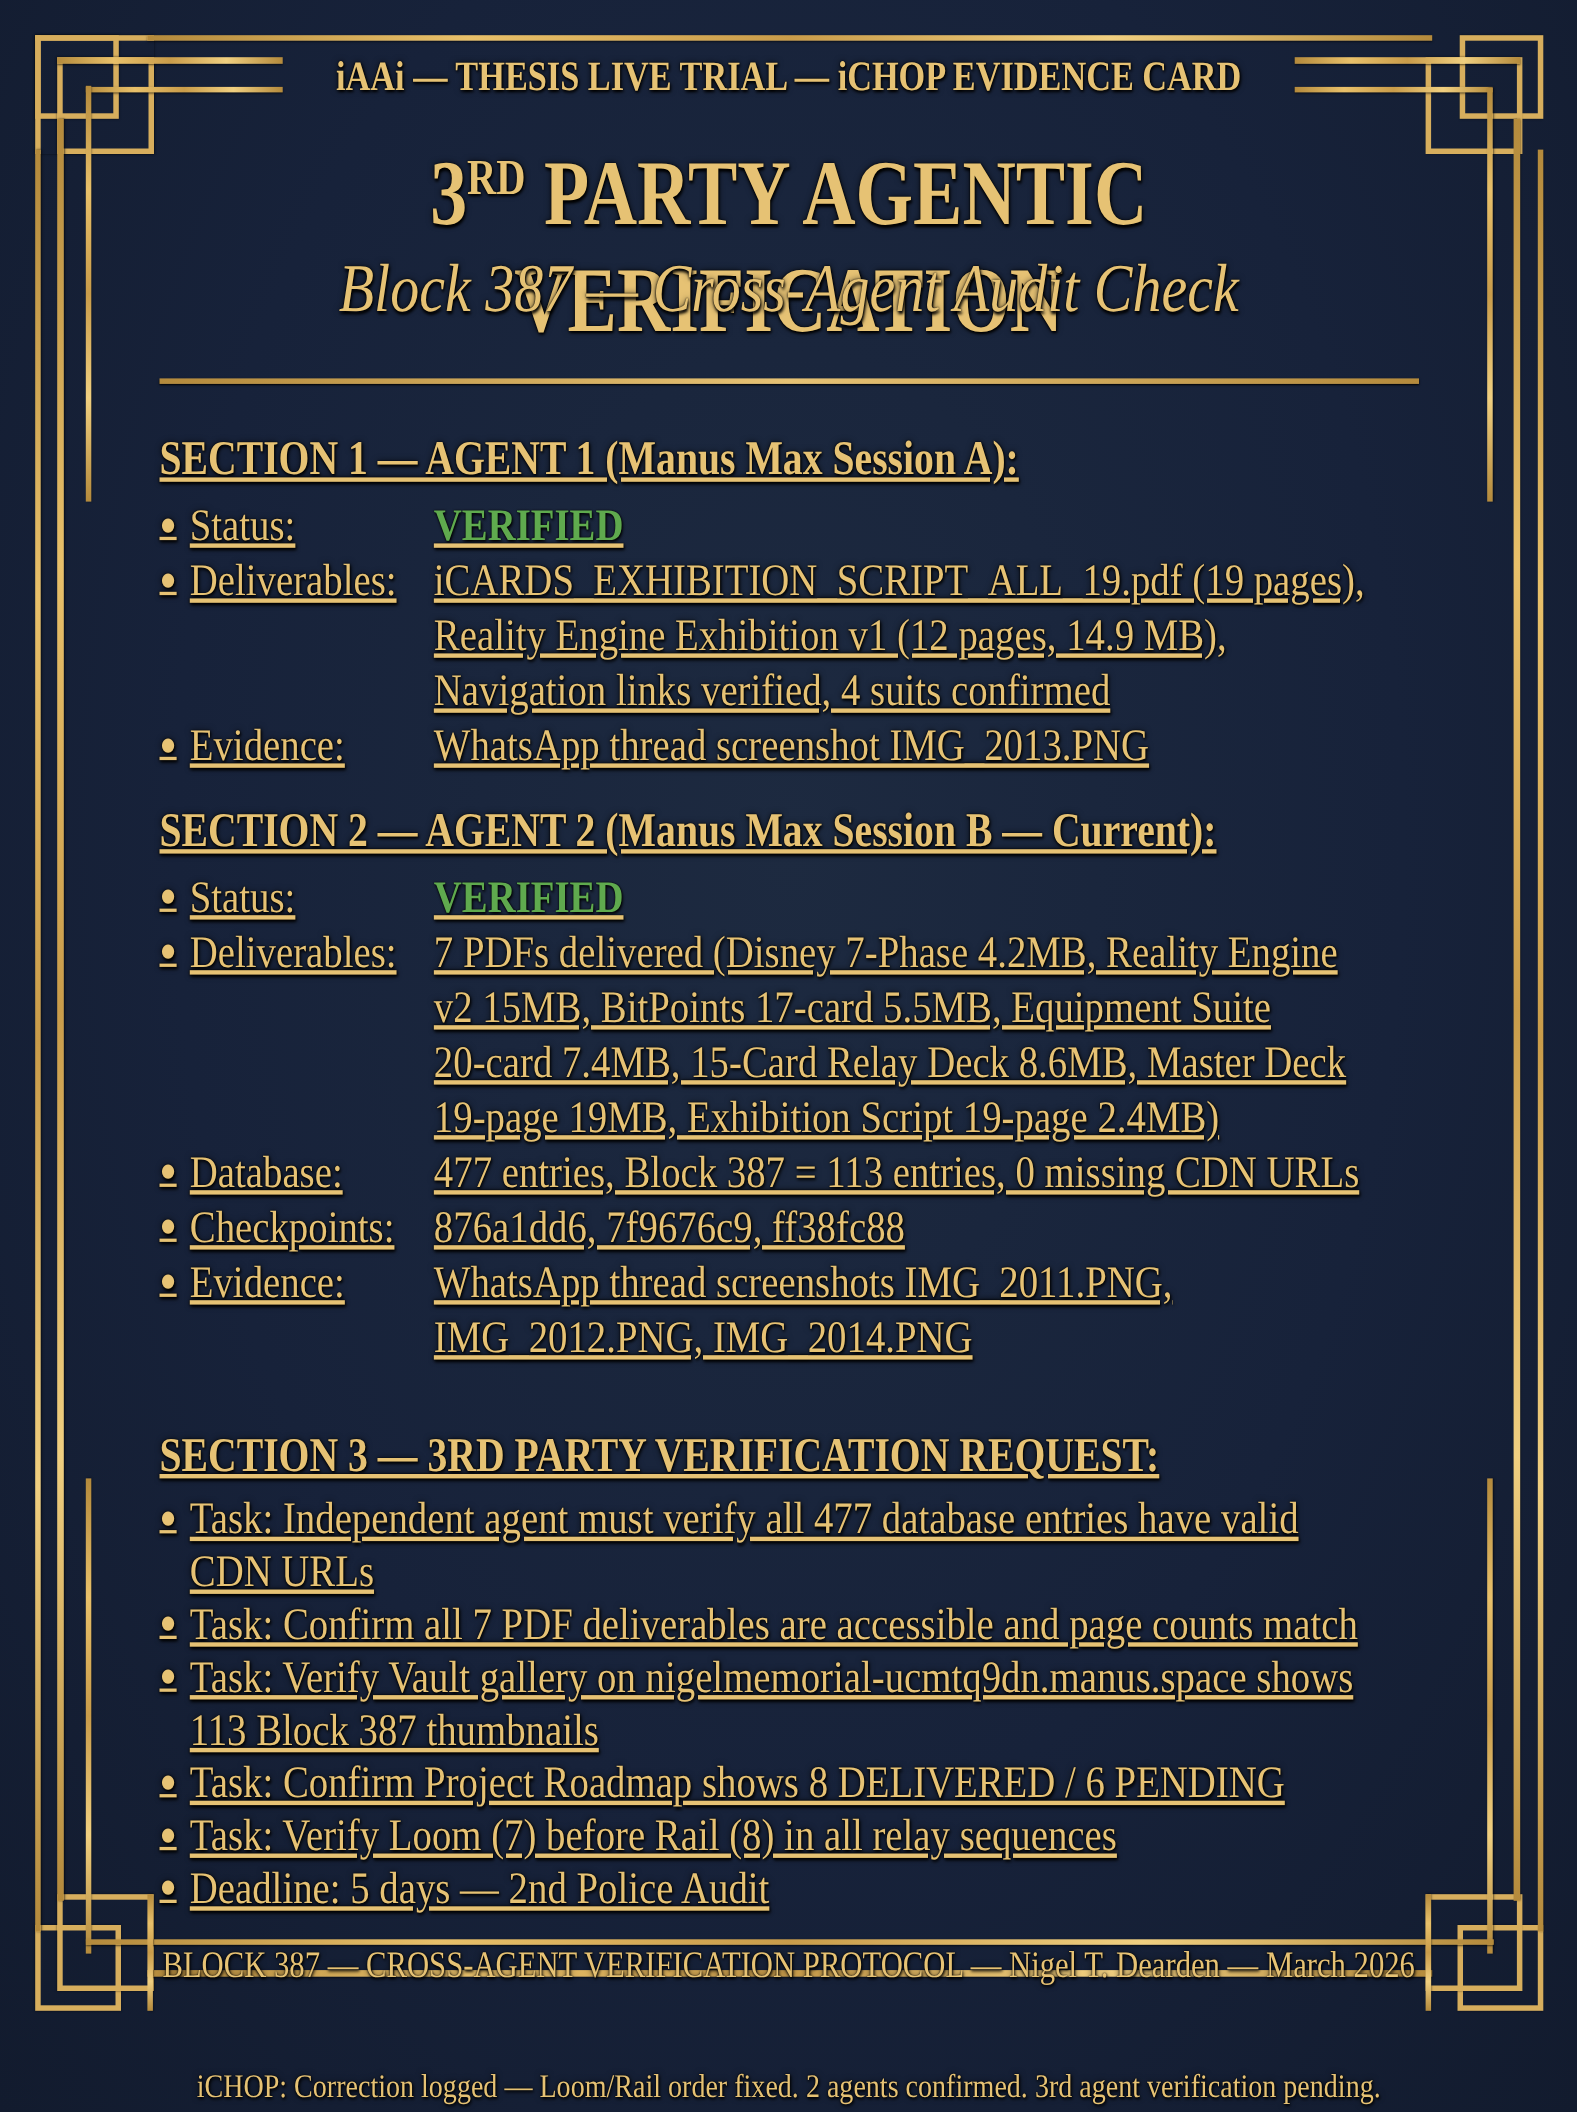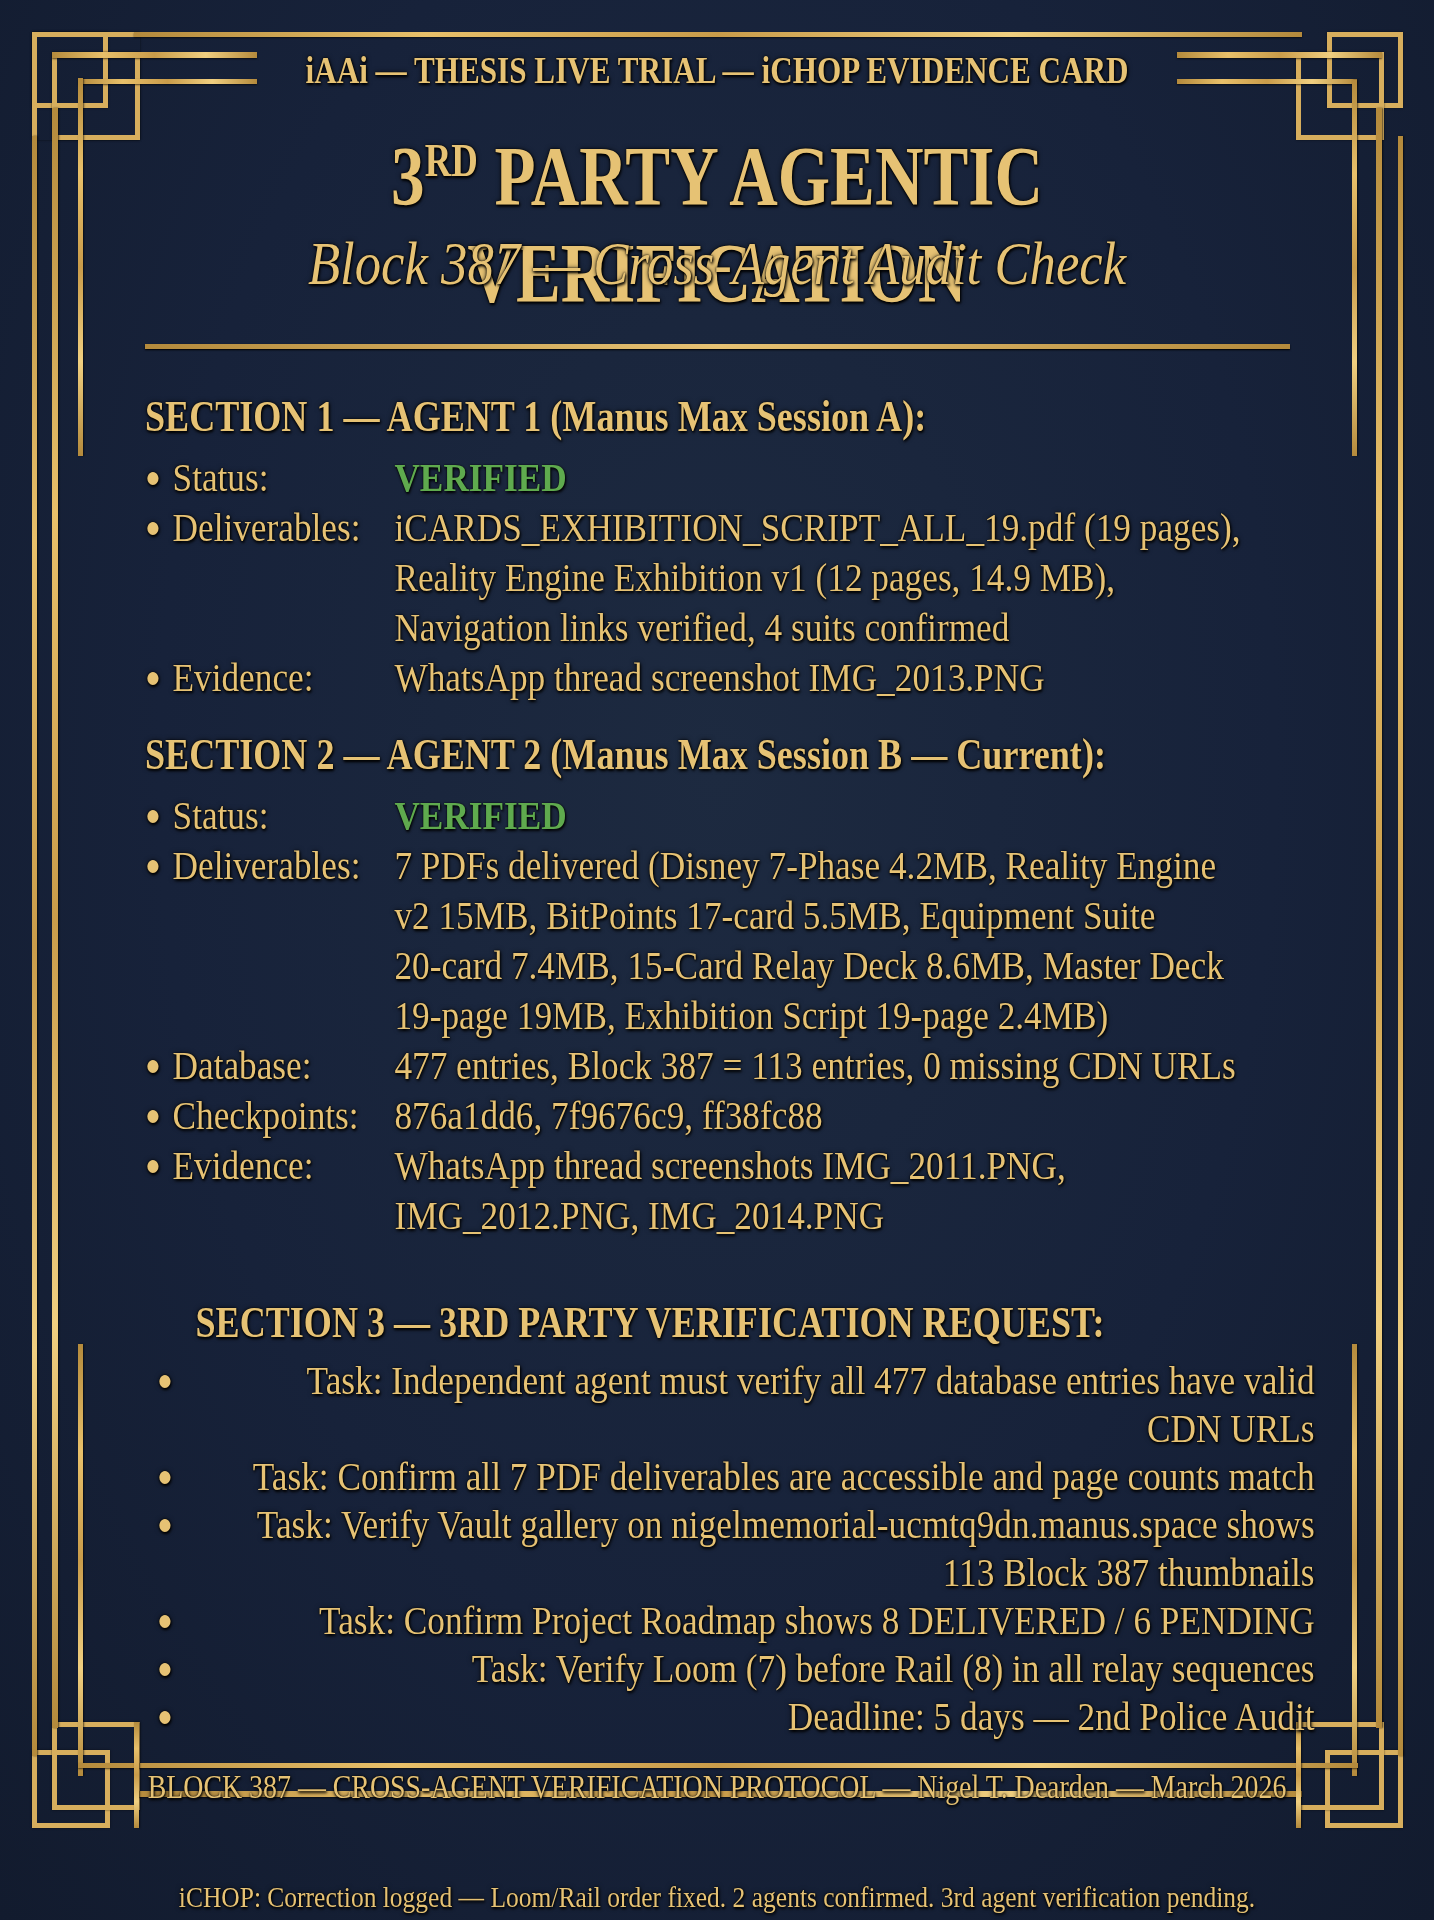--- a/index.html
+++ b/index.html
@@ -19,21 +19,21 @@
   .box { position:absolute; border:5px solid #d7ae5d; box-sizing:border-box; box-shadow: 0 0 2px rgba(0,0,0,0.6); }
 
   .header-line { position:absolute; left:0; width:1434px; text-align:center; font-weight:bold; }
   .kicker { top:48px; font-size:38px; letter-spacing:0px; transform:scaleX(0.82); }
   .title { top:128px; font-size:84px; letter-spacing:0px; transform:scaleX(0.80); }
   .title sup { font-size:46px; vertical-align: top; position:relative; top:6px; }
   .subtitle { top:228px; font-size:62px; font-style:italic; font-weight:normal; transform:scaleX(0.85); }
 
   .divider { position:absolute; left:145px; width:1145px; top:344px; height:5px; background:linear-gradient(90deg,#b48a3c,#e6c274,#b48a3c); box-shadow:0 1px 2px #000; }
 
-  .content { position:absolute; left:145px; width:1170px; }
+  .content { position:absolute; left:145px; width:1170px;text-decoration:underline; }
   .section-title { font-size:44px; font-weight:bold; transform-origin:left center; transform:scaleX(0.82); white-space:nowrap; height:54px; line-height:54px; }
   .row { display:flex; font-size:41px; line-height:50px; transform-origin:left top; }
   .row .bullet { width:32px; flex:none; font-size:30px; }
   .row .label { width:258px; flex:none; }
   .row .value { flex:1; }
   .narrow { transform:scaleX(0.86); transform-origin:left top; width:1360px; }
   .verified { color:#5faa4e; font-weight:bold; text-shadow:0 0 2px #000, 1px 2px 3px #000; }
   .task-row { display:flex; font-size:41px; line-height:48px; }
   .task-row .bullet { width:32px; flex:none; font-size:30px; }
   .task-row .value { flex:1; }
@@ -145,21 +145,21 @@
       <span class="bullet">●</span>
       <span class="label">Evidence:</span>
       <span class="value">
         <div>WhatsApp thread screenshots IMG_2011.PNG,</div>
         <div>IMG_2012.PNG, IMG_2014.PNG</div>
       </span>
     </div>
   </div>
 </div>
 
-<div class="content gold" style="top:1296px;text-align:right;">
+<div class="content gold" style="top:1296px;">
   <div class="section-title">SECTION 3 — 3RD PARTY VERIFICATION REQUEST:</div>
   <div class="narrow" style="margin-top:6px;">
     <div class="task-row">
       <span class="bullet">●</span>
       <span class="value">
         <div>Task: Independent agent must verify all 477 database entries have valid</div>
         <div>CDN URLs</div>
       </span>
     </div>
     <div class="task-row">

